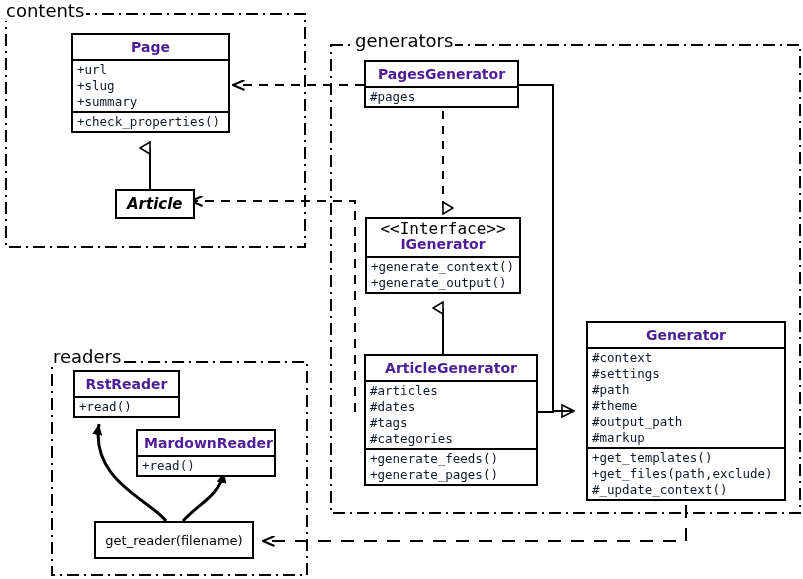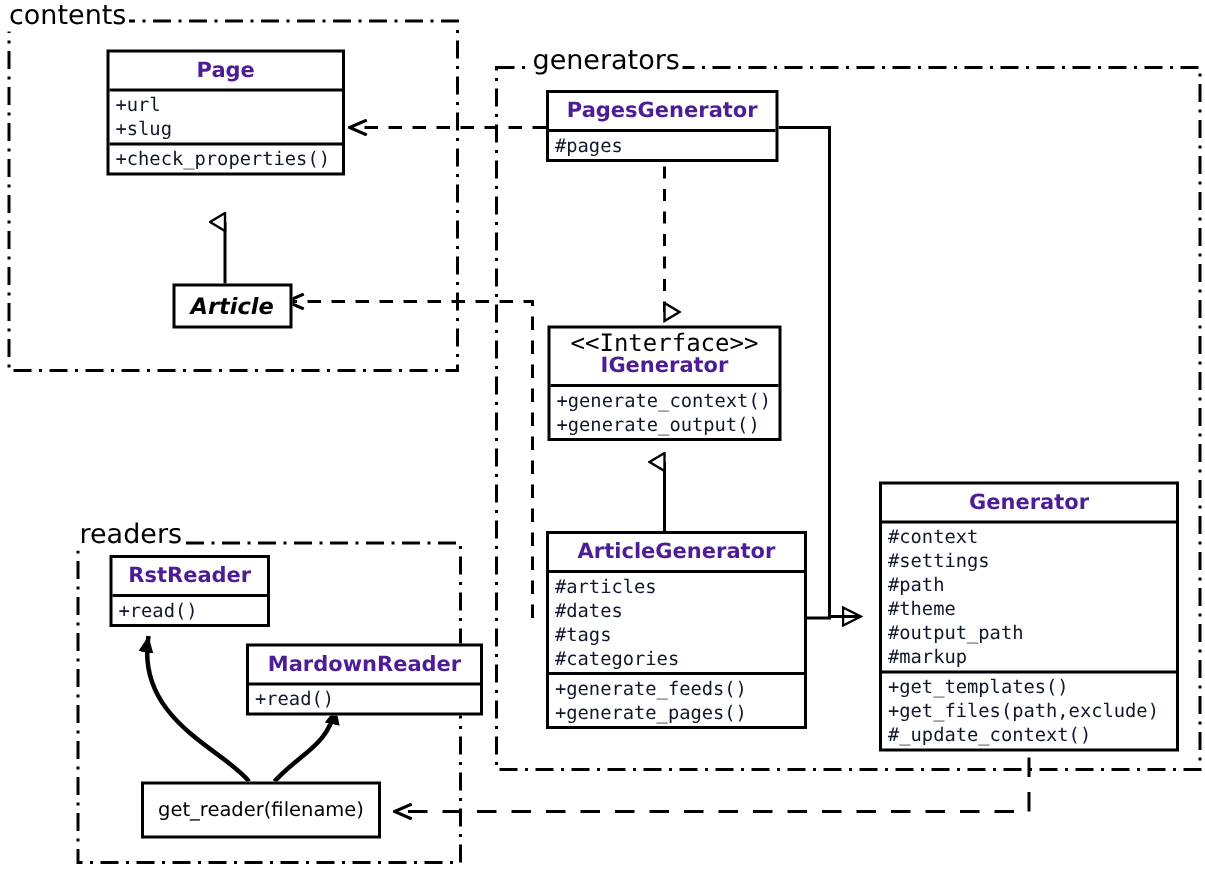--- a/index.html
+++ b/index.html
@@ -148,20 +148,21 @@
 
   <div class="pkg-label" style="left:4px; top:0px;">contents</div>
   <div class="pkg-label" style="left:341px; top:30px;margin-left:12px;">generators</div>
   <div class="pkg-label" style="left:51px; top:346px;">readers</div>
 
   <div class="uml" style="left:71px; top:33px; width:159px;">
     <div class="name">Page</div>
     <div class="compartment">
       <div class="member">+url</div>
       <div class="member">+slug</div>
+      <div class="member">+summary</div>
     </div>
     <div class="compartment">
       <div class="member">+check_properties()</div>
     </div>
   </div>
 
   <div class="uml" style="left:115px; top:189px;font-style:italic;">
     <div class="plain-name">Article</div>
   </div>
 
@@ -212,21 +213,21 @@
     </div>
   </div>
 
   <div class="uml" style="left:73px; top:370px; width:107px;">
     <div class="name">RstReader</div>
     <div class="compartment">
       <div class="member">+read()</div>
     </div>
   </div>
 
-  <div class="uml" style="left:136px; top:429px; width:158px;margin-left:28px;">
+  <div class="uml" style="left:136px; top:429px; width:140px;">
     <div class="name">MardownReader</div>
     <div class="compartment">
       <div class="member">+read()</div>
     </div>
   </div>
 
   <div class="fnbox" style="left:94px; top:521px; width:160px; height:38px;">
     <span>get_reader(filename)</span>
   </div>
 

